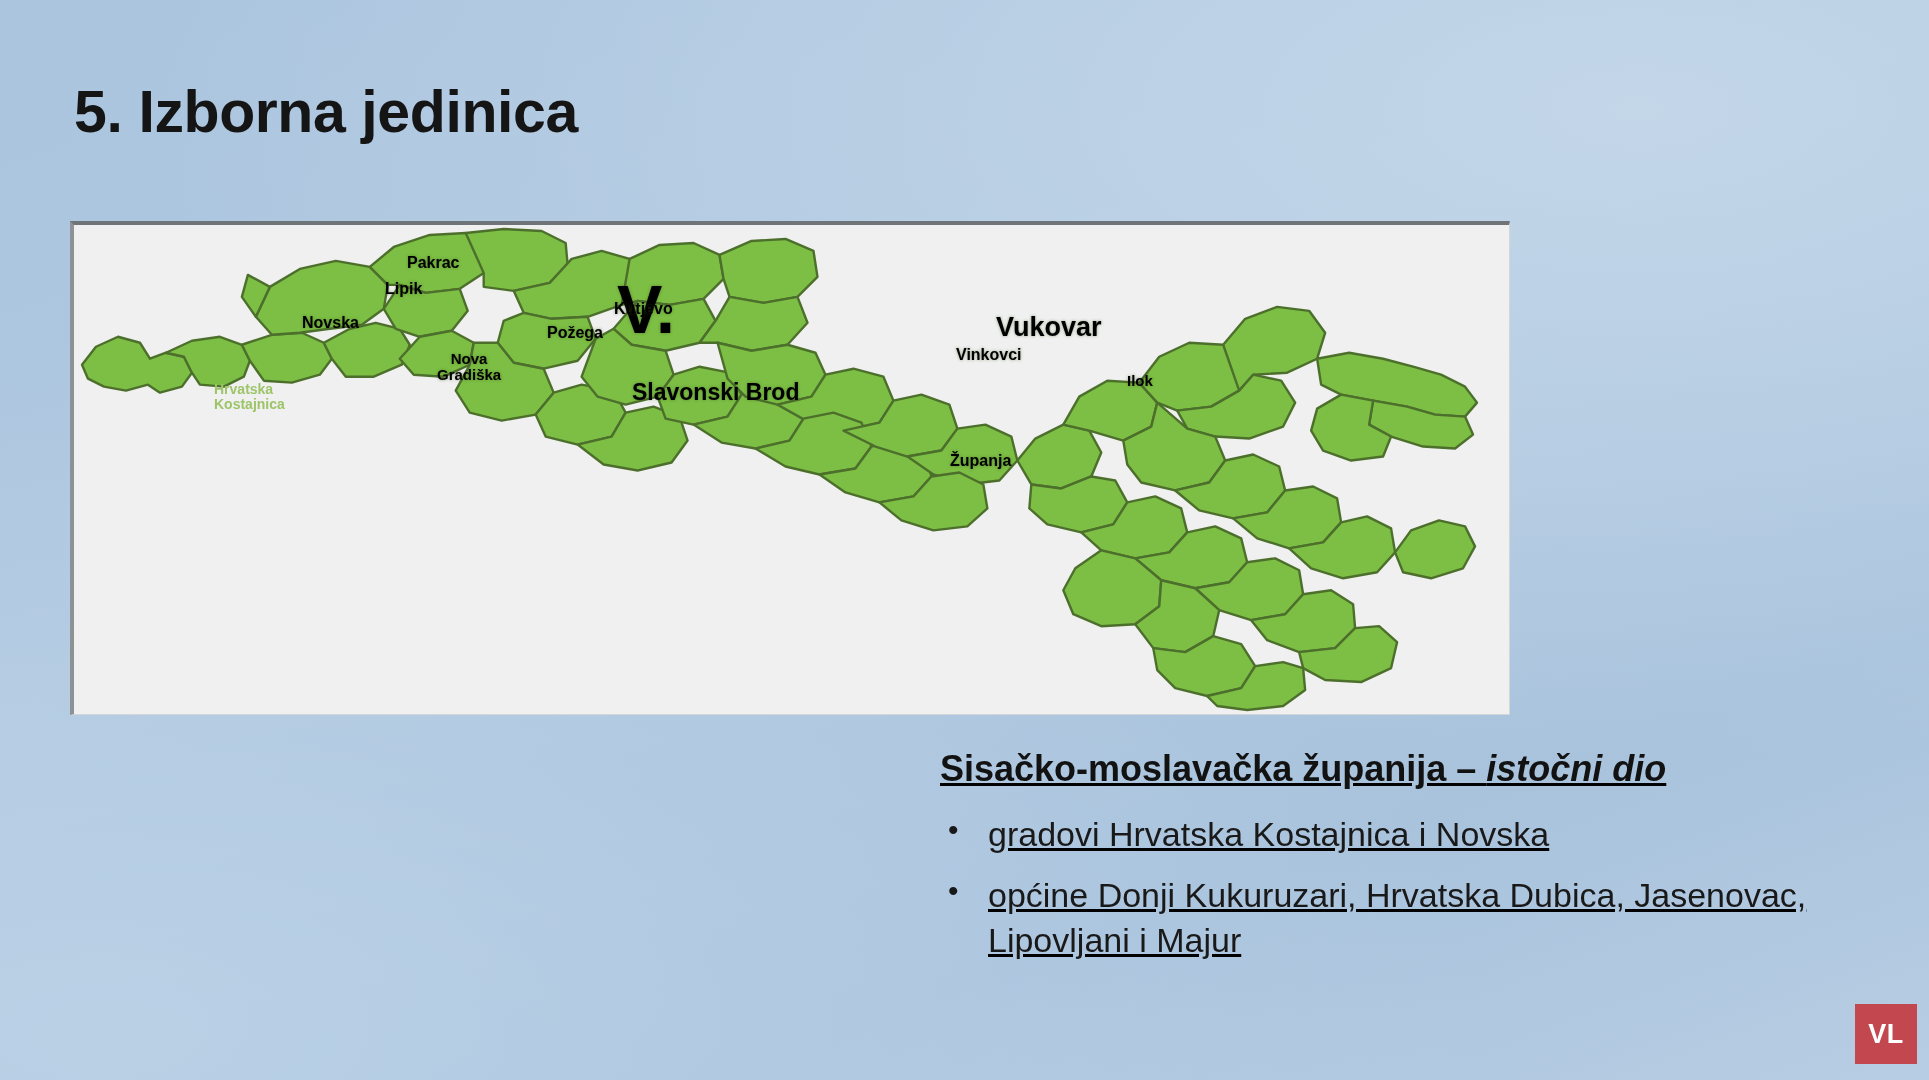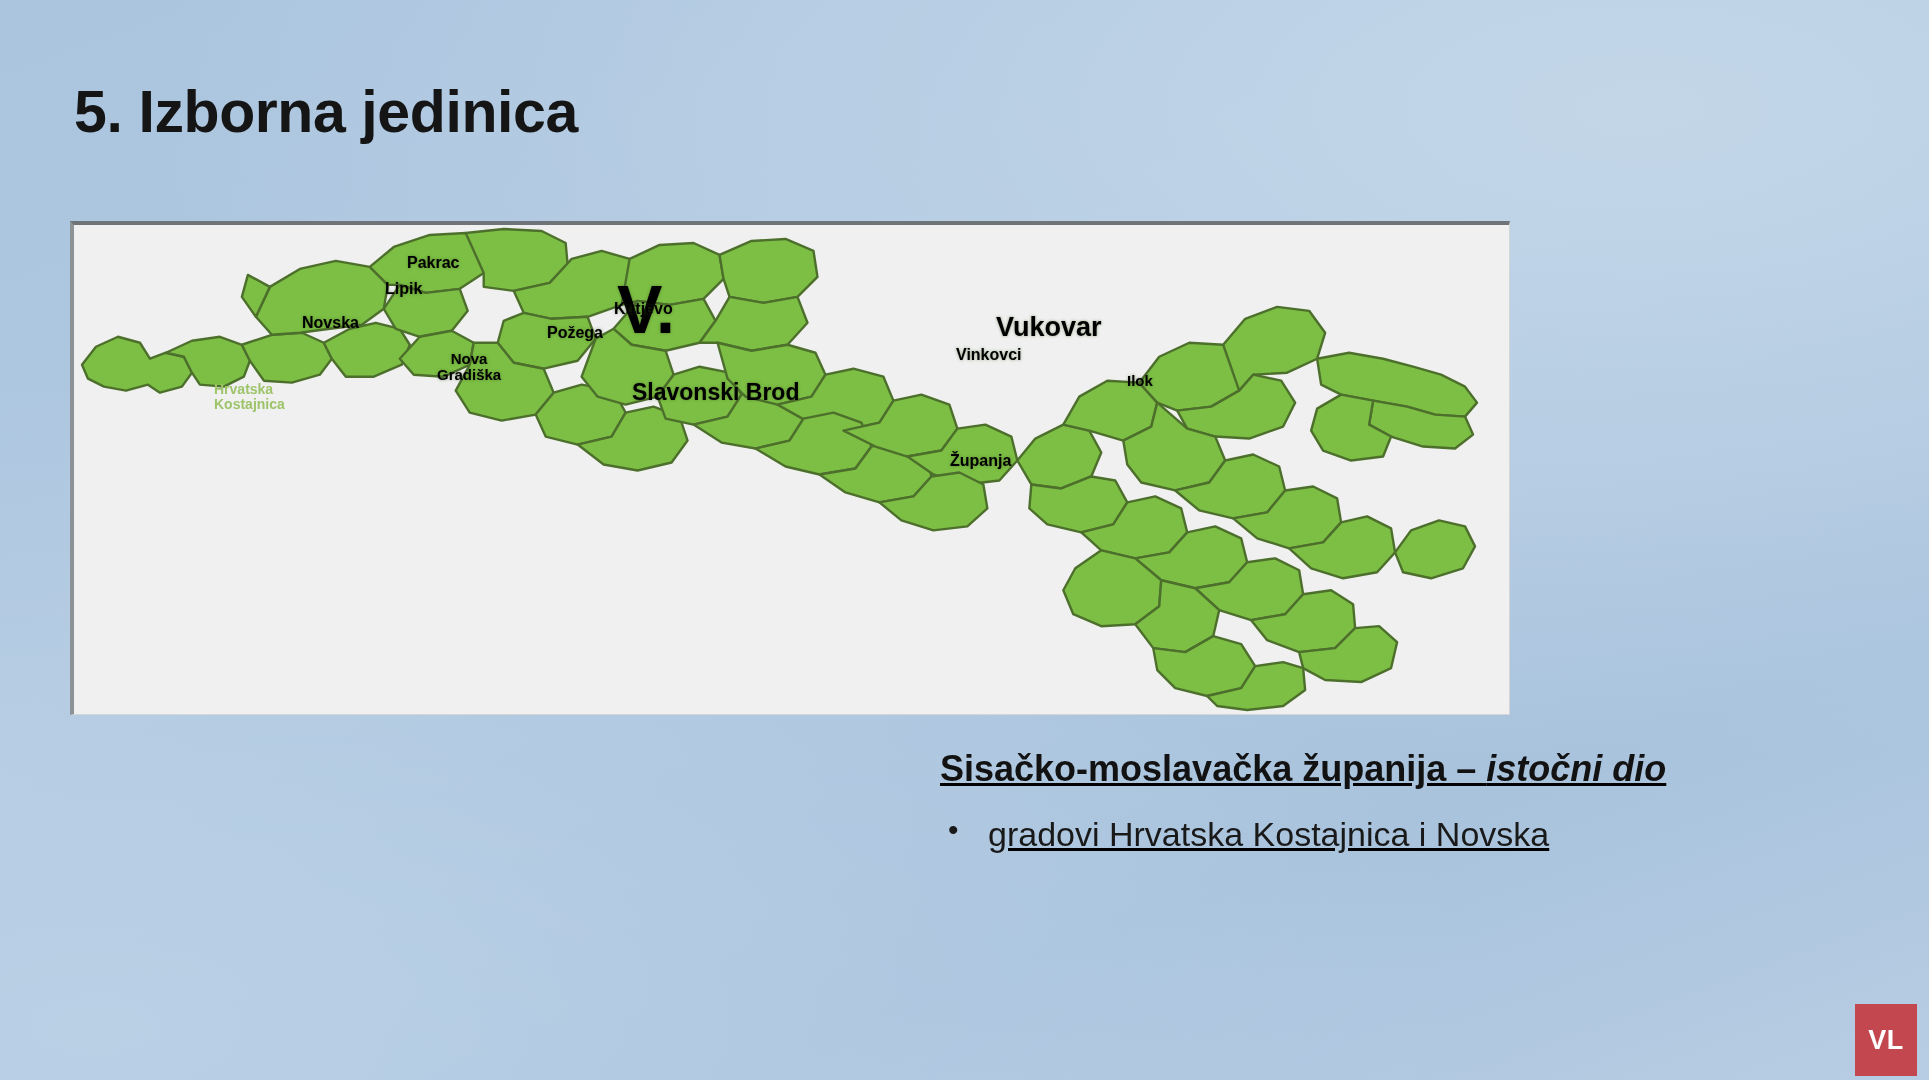--- a/index.html
+++ b/index.html
@@ -127,21 +127,21 @@
     font-size: 30px;
     color: #191919;
   }
 
   
   .logo {
     position: absolute;
     left: 1855px;
     top: 1004px;
     width: 62px;
-    height: 72px;
+    height: 60px;
     background: #c2474f;
     display: flex;
     align-items: center;
     justify-content: center;
     color: #ffffff;
     font-weight: bold;
     font-size: 27px;
     letter-spacing: 0.5px;
   }
 </style>
@@ -238,20 +238,21 @@
     <div class="map-label" style="left:876px; top:228px; font-size:16px;">Županja</div>
   </div>
 
 
   <div class="col-right">
     <div class="right-head">
       <span>Sisačko-moslavačka županija – </span><span class="ital">istočni dio</span>
     </div>
     <ul class="bullets">
       <li class="bullet">gradovi Hrvatska Kostajnica i Novska</li>
+      <li class="bullet">općine Donji Kukuruzari, Hrvatska Dubica, Jasenovac, Lipovljani i Majur</li>
     </ul>
   </div>
 
   <div class="logo">
     <span>VL</span>
   </div>
 
 </div>
 
 </body></html>

